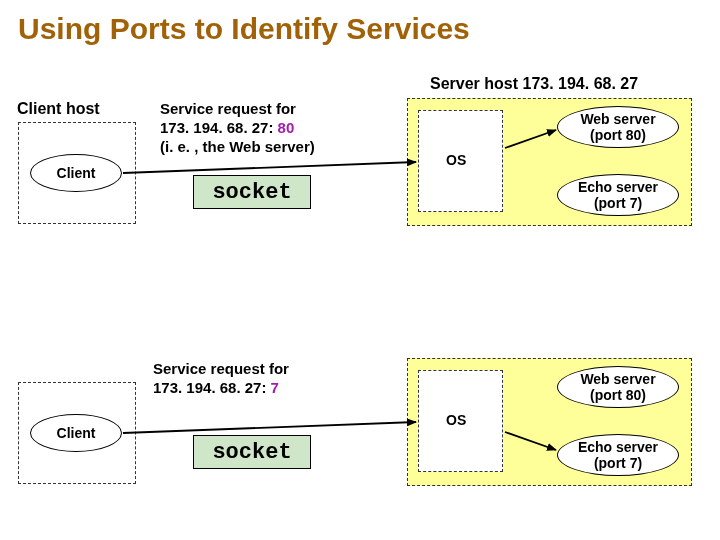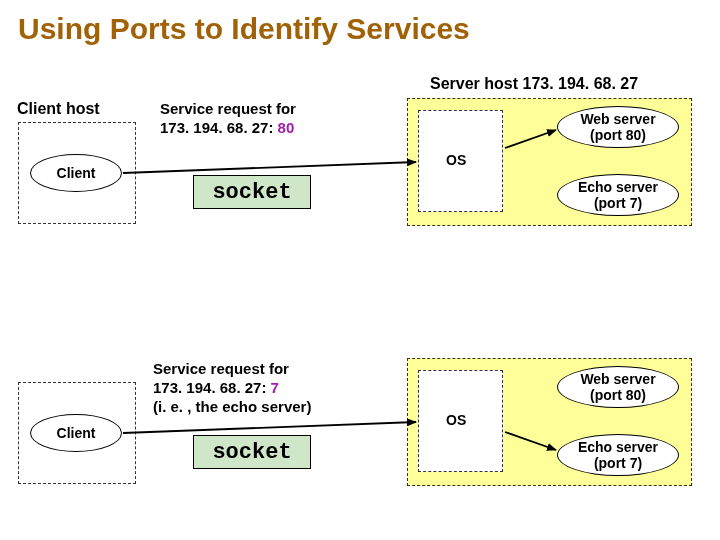--- a/index.html
+++ b/index.html
@@ -100,20 +100,21 @@
 <div class="client-host-label" style="top:100px; left:17px;">Client host</div>
 
 <div class="dashed-box" style="top:122px; left:18px; width:118px; height:102px;"></div>
 <div class="ellipse" style="top:154px; left:30px; width:92px; height:38px;">
   <span>Client</span>
 </div>
 
 <div class="request-text" style="top:100px; left:160px; width:185px;">
   <span>Service request for</span><br>
   <span>173. 194. 68. 27:</span><span class="port-red"> 80</span><br>
+  <span>(i. e. , the Web server)</span>
 </div>
 
 <div class="socket-box" style="top:175px; left:193px; width:118px; height:34px;">
   <span>socket</span>
 </div>
 
 <div class="yellow-box" style="top:98px; left:407px; width:285px; height:128px;"></div>
 
 <div class="dashed-box" style="top:110px; left:418px; width:85px; height:102px;"></div>
 <div class="os-label" style="top:152px; left:446px;">OS</div>
@@ -133,21 +134,20 @@
 </div>
 
 <div class="dashed-box" style="top:382px; left:18px; width:118px; height:102px;"></div>
 <div class="ellipse" style="top:414px; left:30px; width:92px; height:38px;">
   <span>Client</span>
 </div>
 
 <div class="request-text" style="top:360px; left:153px; width:195px;">
   <span>Service request for</span><br>
   <span>173. 194. 68. 27:</span><span class="port-red"> 7</span><br>
-  <span>(i. e. , the echo server)</span>
 </div>
 
 <div class="socket-box" style="top:435px; left:193px; width:118px; height:34px;">
   <span>socket</span>
 </div>
 
 <div class="yellow-box" style="top:358px; left:407px; width:285px; height:128px;"></div>
 
 <div class="dashed-box" style="top:370px; left:418px; width:85px; height:102px;"></div>
 <div class="os-label" style="top:412px; left:446px;">OS</div>

